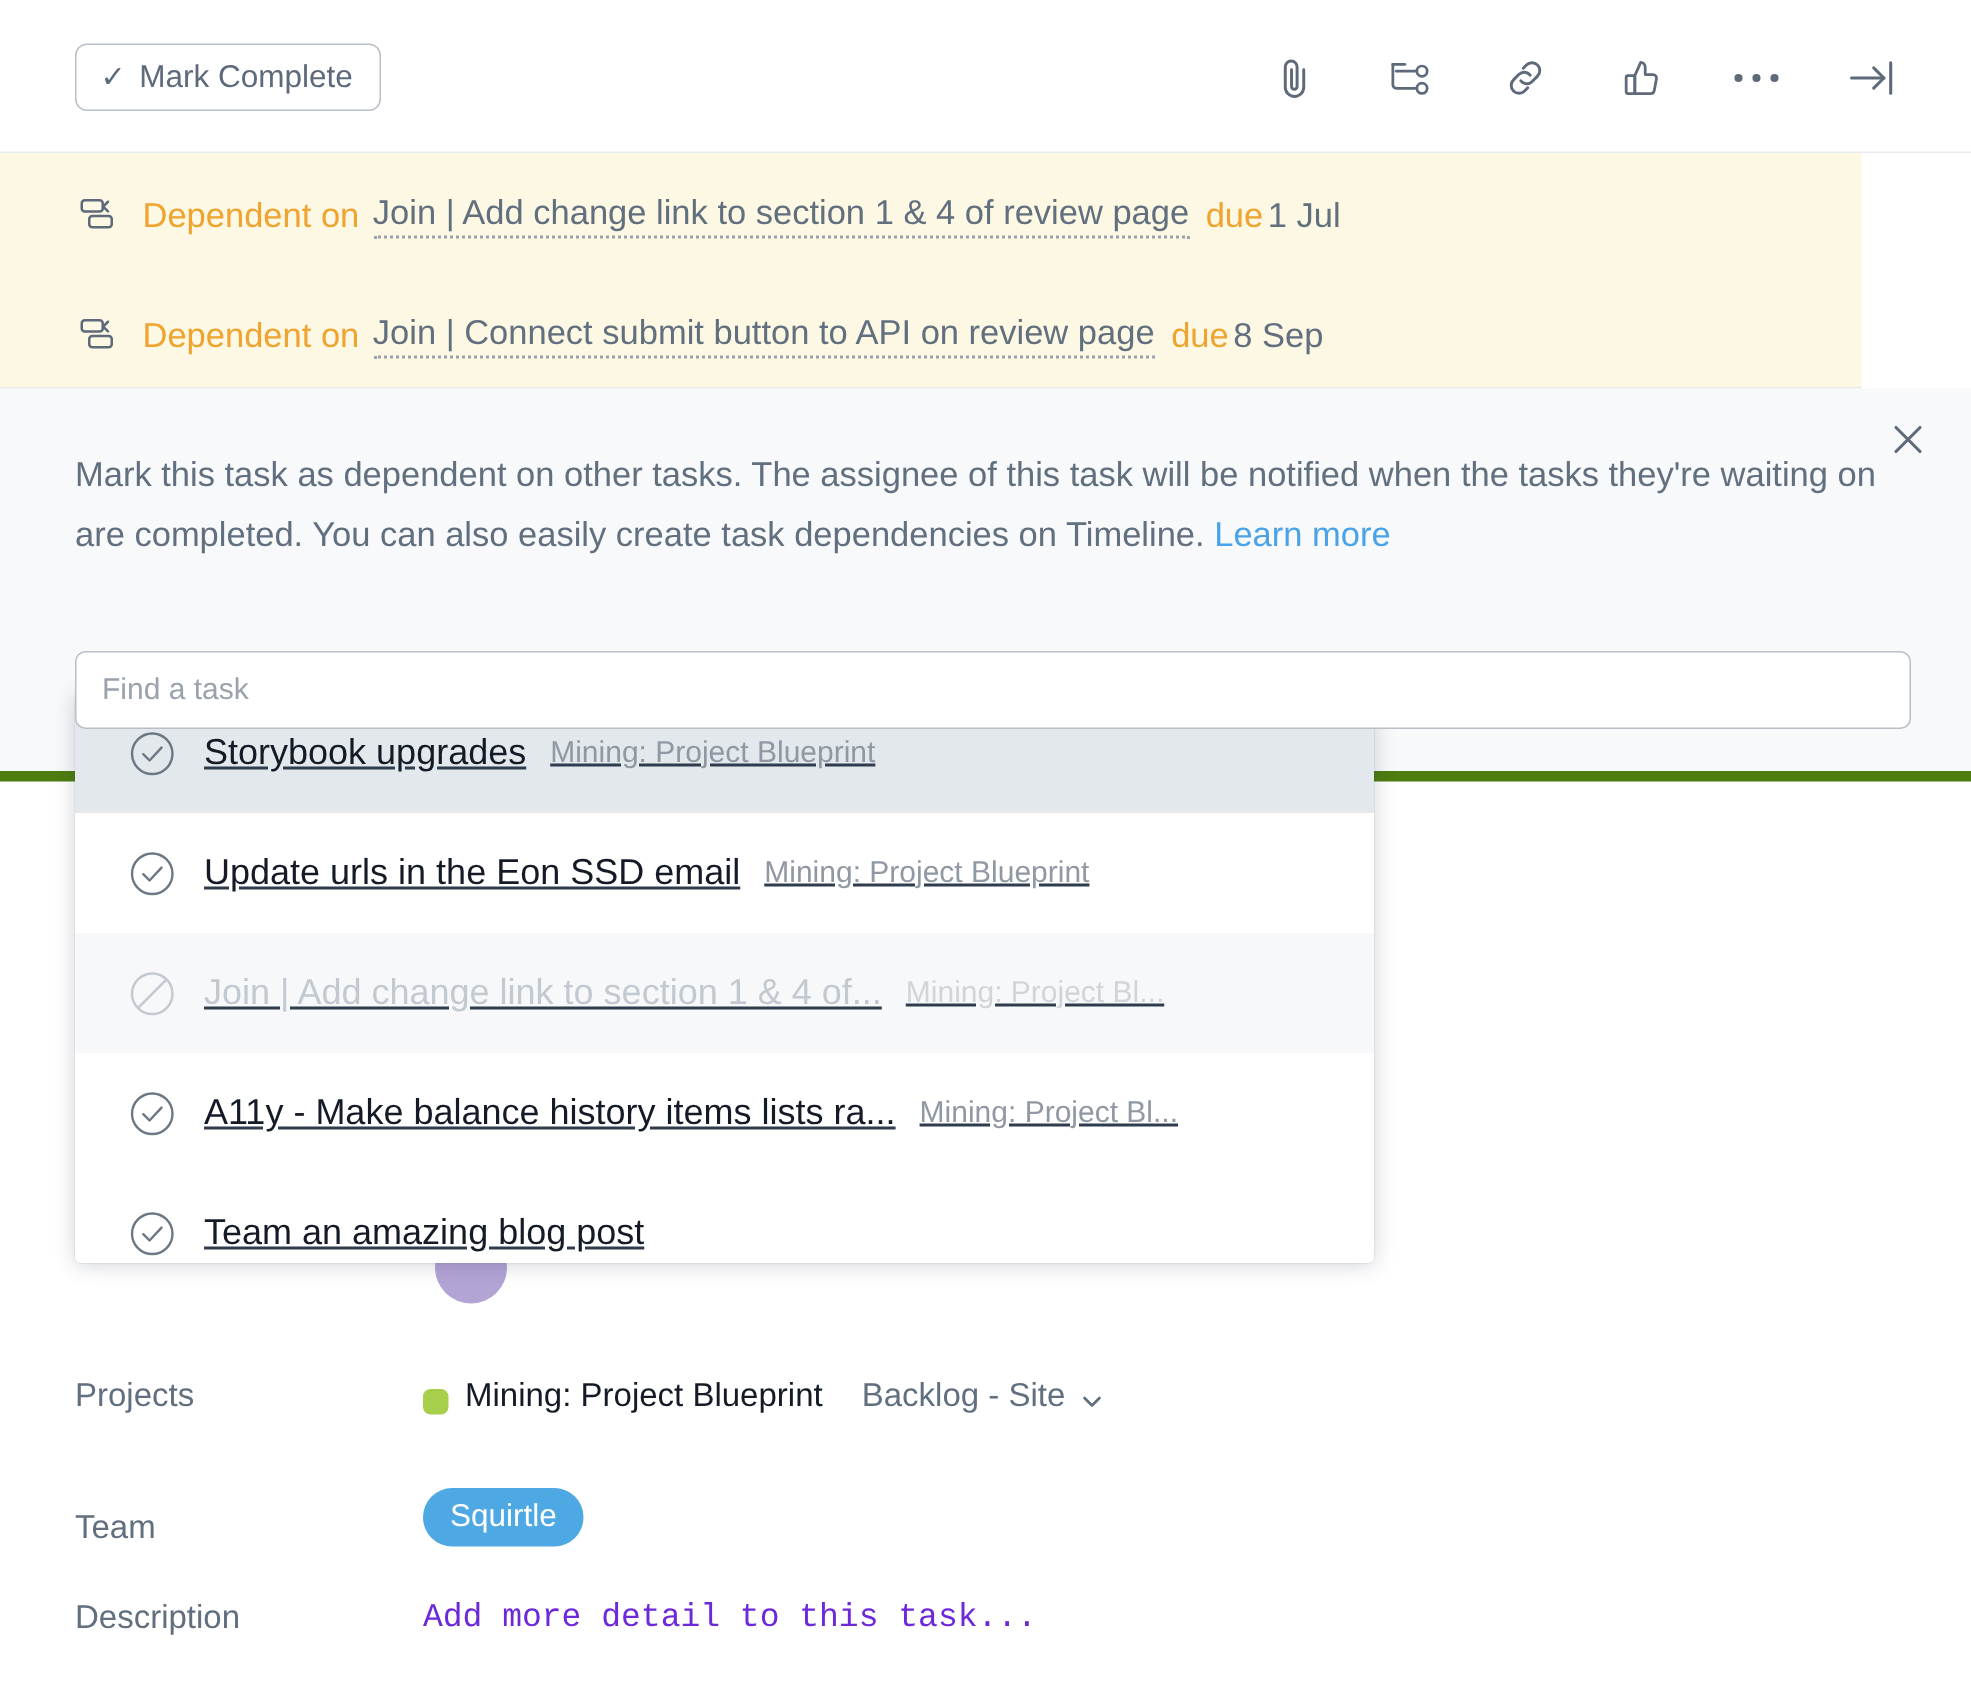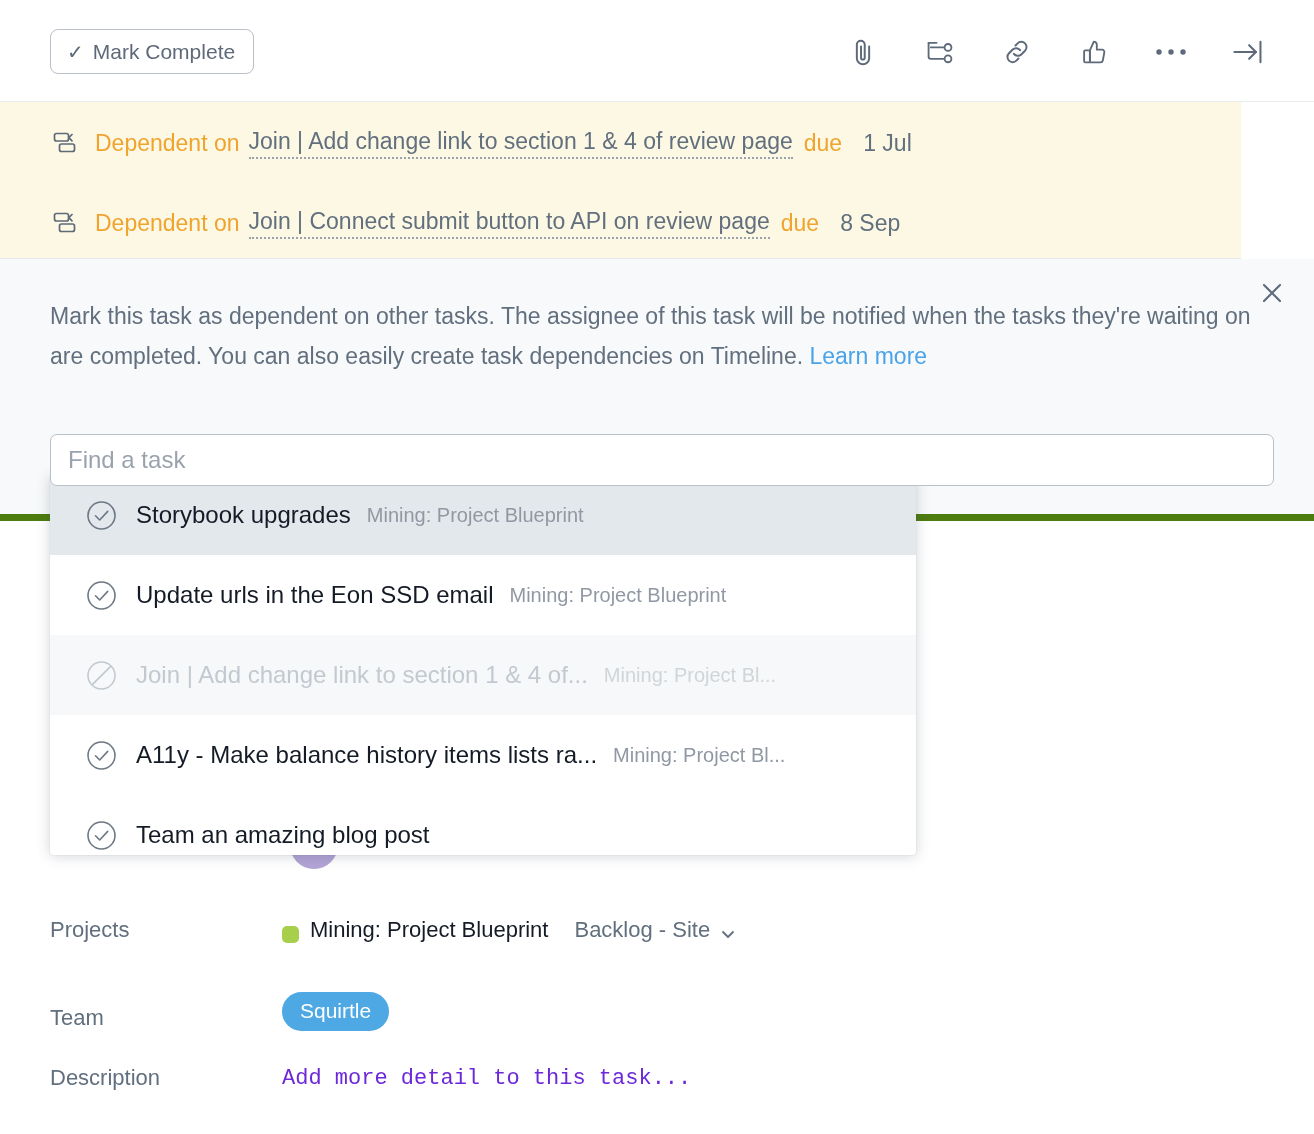--- a/index.html
+++ b/index.html
@@ -101,21 +101,21 @@
   }
   .dep-task {
     color: #616f7e;
     border-bottom: 2px dotted #9aa3ad;
     padding-bottom: 2px;
     cursor: pointer;
   }
   .dep-due {
     color: #f0a32e;
     margin-left: 11px;
-    margin-right: 21px;
+    margin-right: 3px;
   }
   .dep-date { color: #616f7e; }
 
   
   #dependency-panel {
     position: absolute;
     left: 0; top: 259px;
     width: 1314px;
     height: 262px;
     background: #f7f9fa;
@@ -144,21 +144,21 @@
   }
   #find-task-input {
     position: absolute;
     left: 50px; top: 434px;
     width: 1224px;
     height: 52px;
     box-sizing: border-box;
     border: 1px solid #b9bfc7;
     border-radius: 7px;
     background: #ffffff;
-    font-size: 24px;
+    font-size: 20px;
     color: #2e3c4d;
     padding: 12px 17px;
     font-family: "Liberation Sans", sans-serif;
     outline: none;
     z-index: 6;
   }
   #find-task-input::placeholder { color: #9aa3ad; }
 
   
   #task-body {
@@ -237,28 +237,29 @@
   #desc-placeholder {
     color: #6d28d9;
     font-size: 22px;
     cursor: text;
     font-family: Liberation Mono, monospace;
   }
 
   
   #task-dropdown {
     position: absolute;
-    left: 50px; top: 475px;
+    left: 50px; top: 462px;
     width: 866px;
     height: 380px;
     background: #fef9c3;
     border-radius: 4px;
     box-shadow: 0 1px 14px rgba(50,60,80,0.22), 0 0 1px rgba(50,60,80,0.3);
     overflow: hidden;
     z-index: 5;
+    text-decoration: underline;
   }
   .dd-item {
     height: 80px;
     display: flex;
     align-items: center;
     padding-left: 36px;
     box-sizing: border-box;
     cursor: pointer;
     background: #ffffff;
   }

